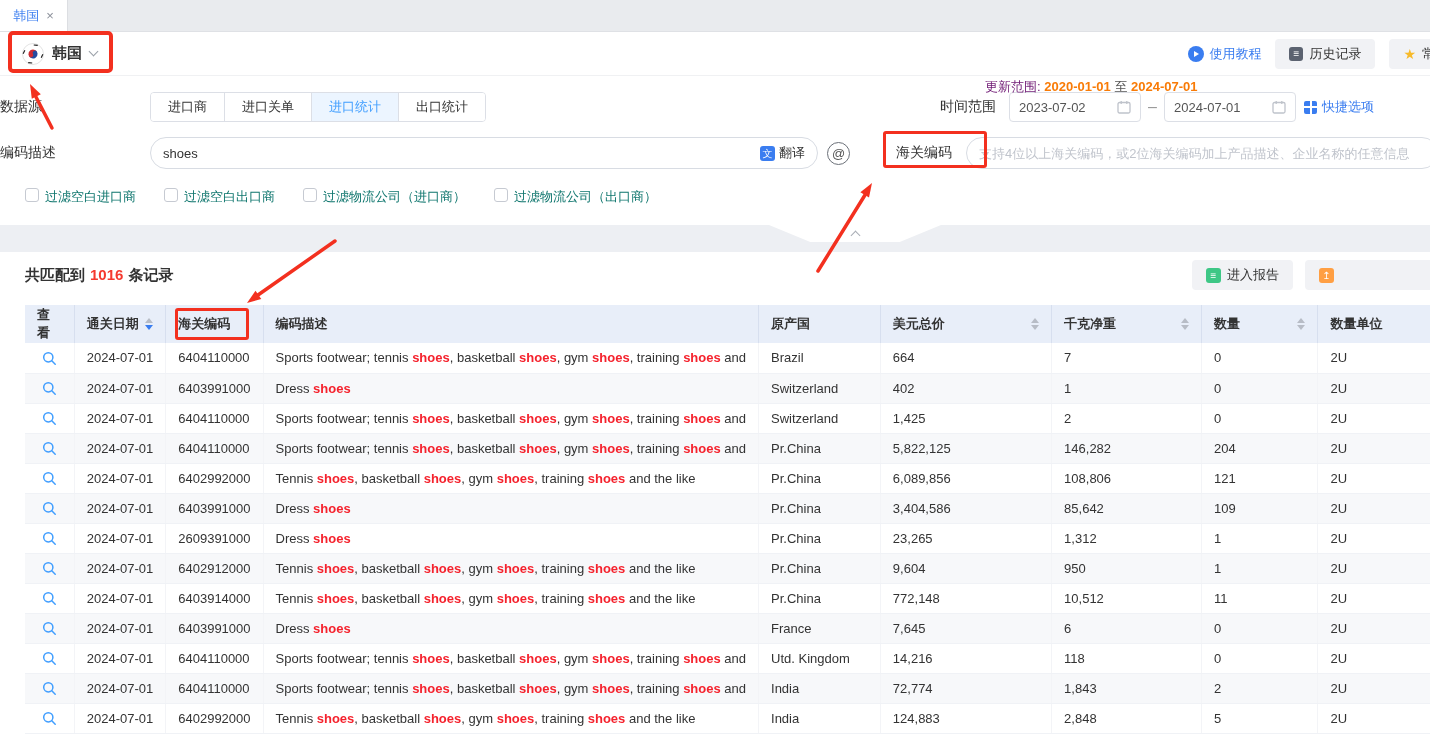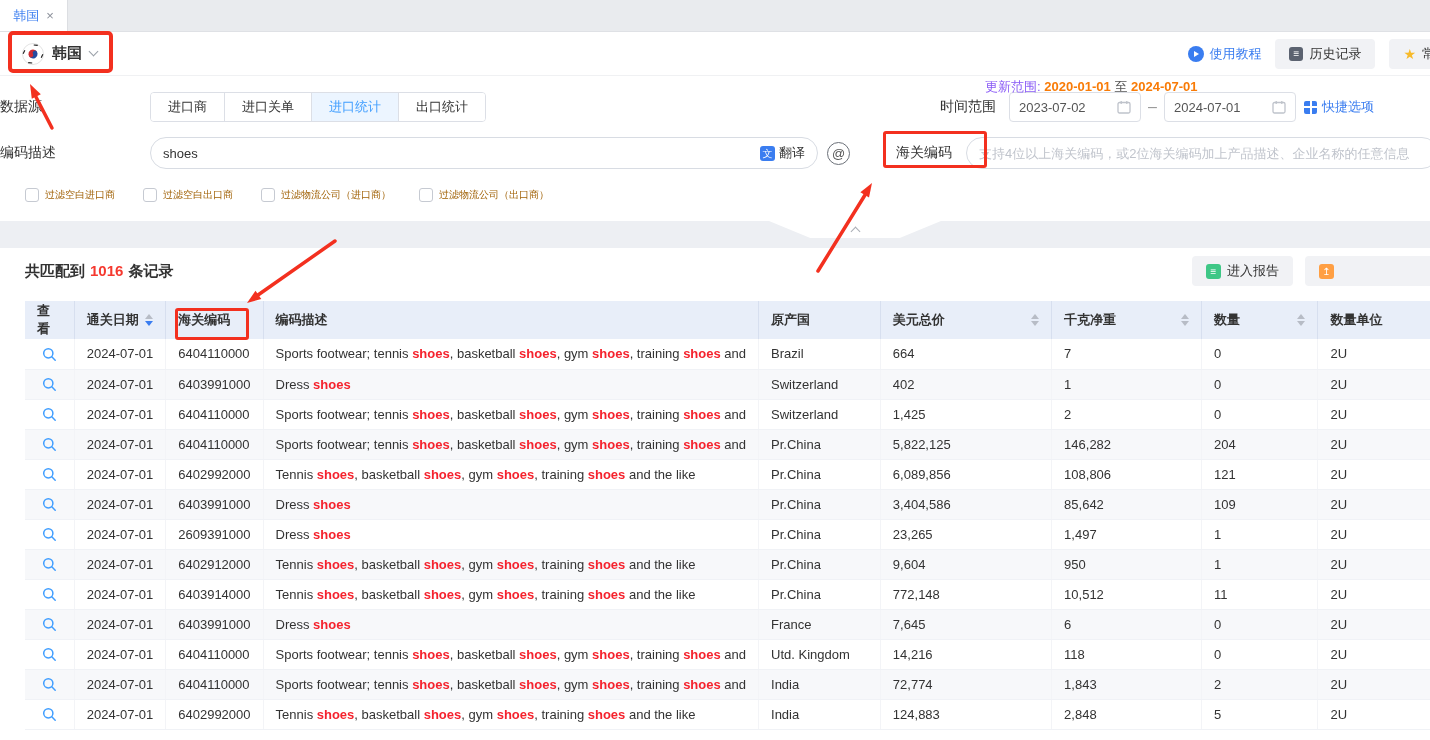--- a/index.html
+++ b/index.html
@@ -29,21 +29,21 @@
 
   
   .filter { background:#fff; padding-top:16px; position:relative; }
   .frow { display:flex; align-items:center; position:relative; }
   .flabel { width:150px; padding-right:13px; font-size:14px; color:#333; flex:none; }
   .seg { display:flex; border:1px solid #dcdfe6; border-radius:4px; overflow:hidden; height:30px; }
   .seg-btn { padding:0 17px; font-size:13px; color:#333; background:#fff; display:flex; align-items:center; border-right:1px solid #dcdfe6; cursor:pointer; }
   .seg-btn:last-child { border-right:none; }
   .seg-btn.active { background:#ecf5ff; color:#409eff; }
   .update-range { position:absolute; left:985px; top:-14px; font-size:13px; white-space:nowrap; }
-  .ur-label { color:#8b5cf6; }
+  .ur-label { color:#701a75; }
   .ur-date { color:#f97b06; font-weight:bold; }
   .ur-to { color:#555; }
   .tr-group { margin-left:auto; display:flex; align-items:center; margin-right:56px; }
   .date-input { width:132px; height:30px; border:1px solid #dcdfe6; border-radius:4px; display:flex; align-items:center;
     padding:0 9px; font-size:13px; color:#555; gap:6px; }
   .date-input .val { flex:1; }
   .cal-icon { color:#bfc3cb; }
   .dash { margin:0 7px; color:#999; }
   .quick-link { margin-left:8px; }
   .grid-icon { width:13px; height:13px; background:#3a7df0; border-radius:2px; position:relative; }
@@ -55,21 +55,21 @@
   .search-input input::placeholder { color:#c0c4cc; }
   .desc-wrap { width:668px; }
   .translate-btn { display:flex; align-items:center; gap:4px; font-size:13px; color:#333; cursor:pointer; flex:none; }
   .trans-icon { width:15px; height:15px; background:#3a7df0; border-radius:3px; color:#fff; font-size:10px; line-height:15px; text-align:center; }
   .circle-btn { width:23px; height:23px; border:1.5px solid #6b7078; border-radius:50%; margin-left:9px;
     display:flex; align-items:center; justify-content:center; font-size:13px; color:#555; flex:none; cursor:pointer; }
   .hs-label { margin-left:46px; font-size:14px; color:#333; flex:none; }
   .hs-wrap { flex:1; margin-left:14px; margin-right:-8px; }
 
   .check-row { display:flex; align-items:center; margin-top:19px; padding-left:25px; gap:28px; }
-  .check-item { display:flex; align-items:flex-start; gap:6px; font-size:10px; color:#a16207; cursor:pointer; }
+  .check-item { display:flex; align-items:flex-start; gap:6px; font-size:13px; color:#0f766e; cursor:pointer; }
   .check-box { width:14px; height:14px; border:1px solid #c6cad2; border-radius:3px; background:#fff; flex:none; }
 
   
   .band { margin-top:19px; height:27px; background:#edeff3; position:relative; }
   .notch { position:absolute; left:855px; transform:translateX(-50%); top:0; width:172px; height:17px; background:#fff;
     clip-path:polygon(0 0,100% 0,76% 100%,24% 100%); display:flex; align-items:center; justify-content:center; cursor:pointer; }
   .notch .chev { width:7px; height:7px; border-right:1.5px solid #a9adb5; border-bottom:1.5px solid #a9adb5; transform:rotate(-135deg); margin-top:4px; }
 
   
   .results-bar { display:flex; align-items:center; padding:8px 25px 0 25px; }
@@ -416,21 +416,21 @@
         <tr>
           <td class="center mag"><svg width="15" height="15" viewBox="0 0 15 15">
               <circle cx="6.3" cy="6.3" r="4.6" fill="none" stroke="#409eff" stroke-width="1.5"></circle>
               <line x1="9.8" y1="9.8" x2="13.2" y2="13.2" stroke="#409eff" stroke-width="1.5" stroke-linecap="round"></line>
             </svg></td>
           <td>2024-07-01</td>
           <td>2609391000</td>
           <td>Dress <span class="hl">shoes</span></td>
           <td>Pr.China</td>
           <td>23,265</td>
-          <td>1,497</td>
+          <td>1,312</td>
           <td>1</td>
           <td>2U</td>
         </tr>
         <tr class="alt">
           <td class="center mag"><svg width="15" height="15" viewBox="0 0 15 15">
               <circle cx="6.3" cy="6.3" r="4.6" fill="none" stroke="#409eff" stroke-width="1.5"></circle>
               <line x1="9.8" y1="9.8" x2="13.2" y2="13.2" stroke="#409eff" stroke-width="1.5" stroke-linecap="round"></line>
             </svg></td>
           <td>2024-07-01</td>
           <td>6402912000</td>

